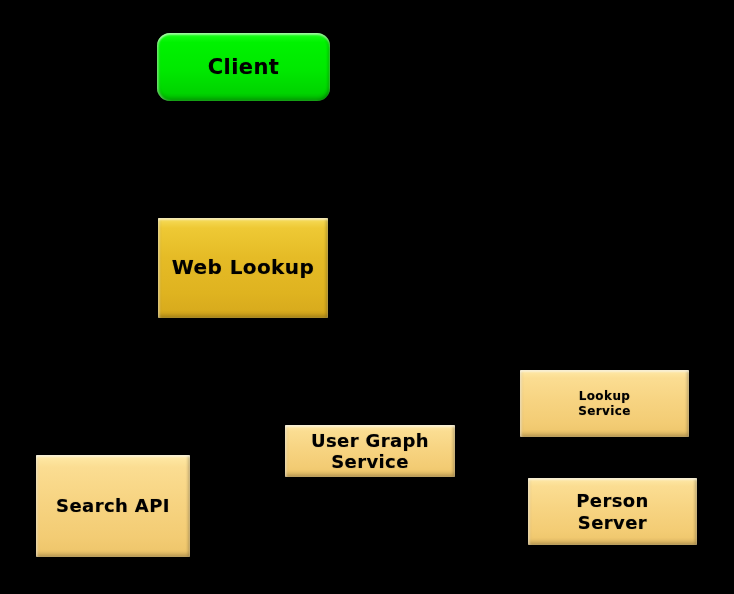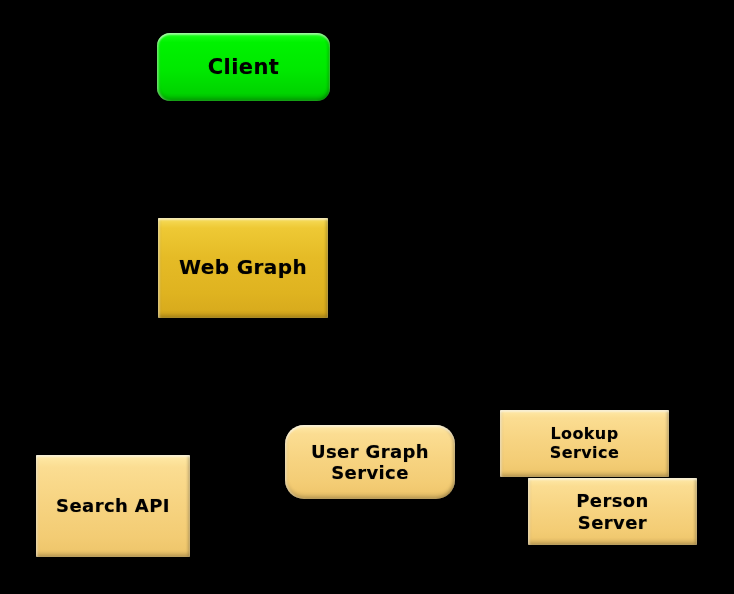--- a/index.html
+++ b/index.html
@@ -69,27 +69,27 @@
   }
 </style>
 </head>
 <body>
 
 <div id="canvas" style="width: 734px; height: 594px; background: rgb(0, 0, 0);">
     <div class="node skin-green" style="left: 157px; top: 33px; width: 173px; height: 68px; font-size: 21px; border-radius: 13px;">
       <span class="node-label">Client</span>
     </div>
     <div class="node skin-gold" style="left: 158px; top: 218px; width: 170px; height: 100px; font-size: 20px;">
-      <span class="node-label">Web Graph</span>
+      <span class="node-label">Web Lookup</span>
     </div>
-    <div class="node skin-tan" style="left: 500px; top: 370px; width: 169px; height: 67px; font-size: 16px; margin-top: 40px;">
+    <div class="node skin-tan" style="left: 520px; top: 370px; width: 169px; height: 67px; font-size: 12px;">
       <span class="node-label">Lookup
 Service</span>
     </div>
-    <div class="node skin-tan" style="left: 285px; top: 425px; width: 170px; height: 74px; font-size: 18px; border-radius: 19px;">
+    <div class="node skin-tan" style="left: 285px; top: 425px; width: 170px; height: 52px; font-size: 18px;">
       <span class="node-label">User Graph
 Service</span>
     </div>
     <div class="node skin-tan" style="left: 36px; top: 455px; width: 154px; height: 102px; font-size: 18px;">
       <span class="node-label">Search API</span>
     </div>
     <div class="node skin-tan" style="left: 528px; top: 478px; width: 169px; height: 67px; font-size: 18px;">
       <span class="node-label">Person
 Server</span>
     </div>

